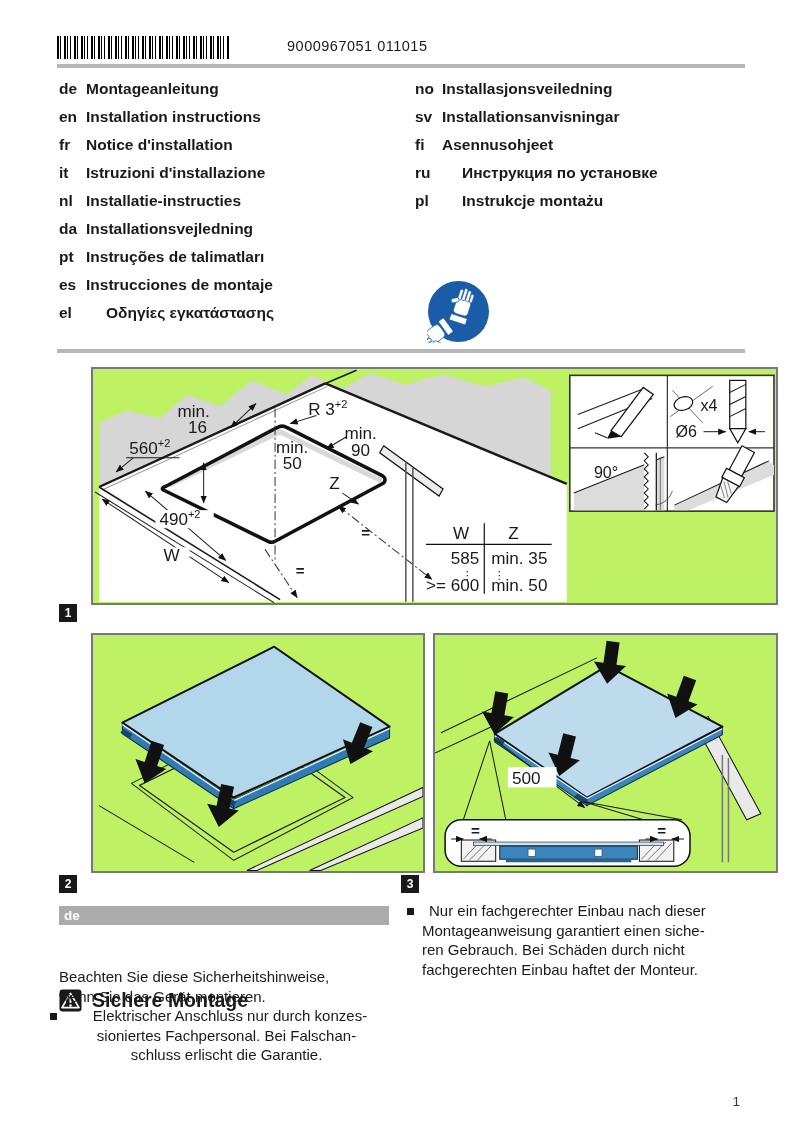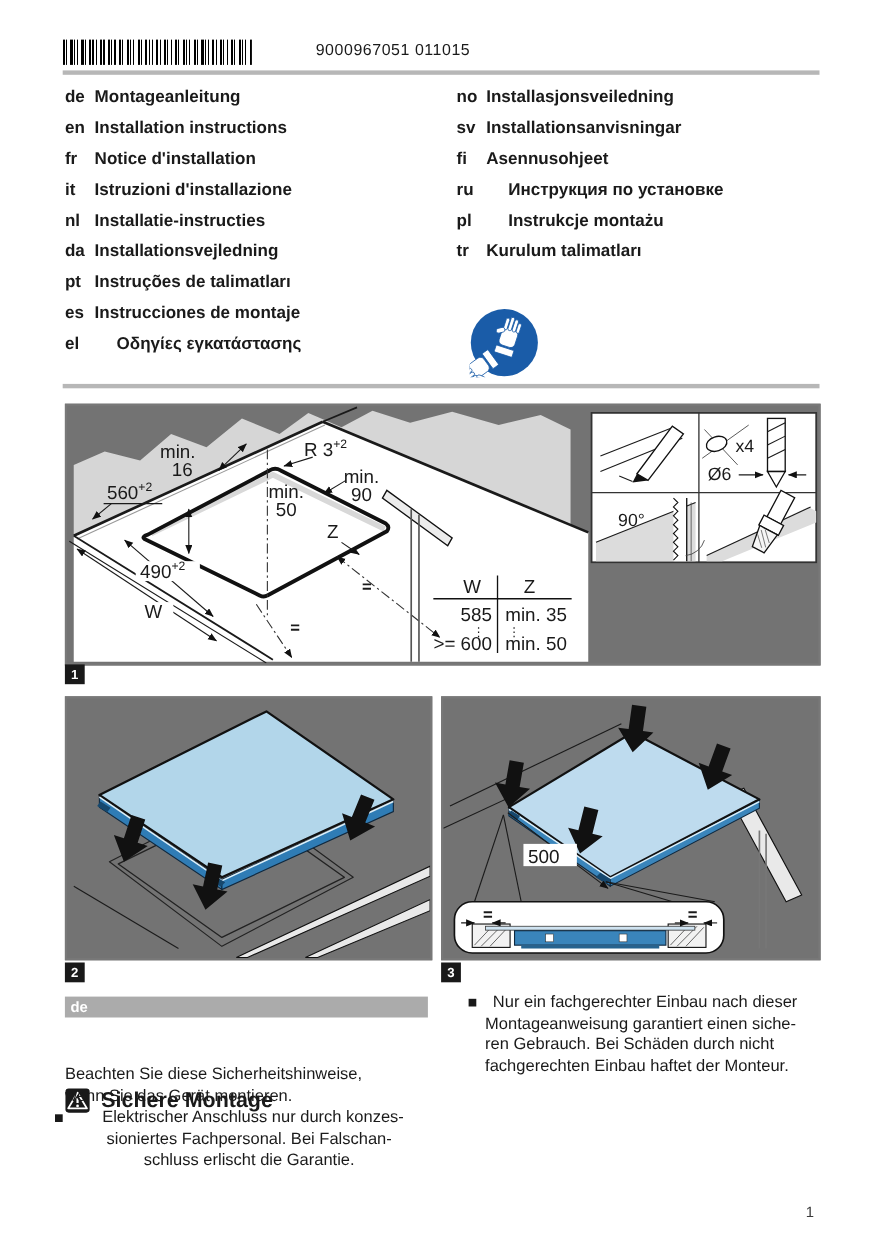--- a/index.html
+++ b/index.html
@@ -14,39 +14,39 @@
   .rule{left:57px;width:688px;height:4px;background:#b7b7b7;}
   .rule1{top:64px}.rule2{top:349px}
   
   .langs{top:75px;}
   .langs-left{left:59px}.langs-right{left:415px}
   .lang-row{height:28px;display:flex;align-items:center;font-weight:bold;font-size:15.5px;}
   .lang-code{width:27px;flex:none;}
   .lang-row.wide .lang-code{width:47px;}
   .glove-wrap{left:427px;top:280px;width:63px;height:63px;}
   
-  .figbox{border:2.5px solid #787878;background:#737373;}
+  .figbox{border:2.5px solid #787878;background:#bef264;margin-left:32px;}
   .fig1{left:59px;top:367px;width:683px;height:234px;}
   .fig2{left:59px;top:633px;width:330px;height:236px;}
   .fig3{left:401px;top:633px;width:341px;height:236px;}
   .figbox svg{display:block;width:100%;height:100%;}
   .badge{width:18px;height:18px;background:#191919;color:#fff;font-weight:bold;font-size:12px;
          display:flex;align-items:center;justify-content:center;}
   .badge1{left:59px;top:604px}.badge2{left:59px;top:875px}.badge3{left:401px;top:875px}
   
   .de-bar{left:59px;top:906px;width:330px;height:19px;background:#ababab;color:#fff;
           font-weight:bold;font-size:13.5px;line-height:19px;padding-left:5px;box-sizing:border-box;}
   .heading-row{left:59px;top:989px;display:flex;align-items:center;gap:10px;}
   .heading-row h1{margin:0;font-size:19.5px;font-weight:bold;}
   .intro{left:59px;top:967px;width:338px;font-size:15px;line-height:19.5px;white-space:pre-line;}
   .bullet{font-size:15px;line-height:19.5px;}
   .bullet .sq{position:absolute;left:2px;top:7px;width:6.5px;height:6.5px;background:#191919;}
   .bullet .btxt{padding-left:17px;text-indent:7px;white-space:pre-line;}
   .bullet-left{left:48px;top:1006px;width:340px;text-align:center;}
-  .bullet-right{left:424px;top:901px;width:348px;}
+  .bullet-right{left:405px;top:901px;width:348px;}
   .page-num{left:700px;top:1094px;width:40px;text-align:right;font-size:13.5px;color:#3a3a3a;}
   
   text{font-family:"Liberation Sans",sans-serif;fill:#1a1a1a;}
   .dim{font-size:17px;}
   .dimb{font-size:16px;}
   .eq{font-size:15px;font-weight:bold;}
   .thin{stroke:#1a1a1a;stroke-width:1;fill:none;}
   .med{stroke:#1a1a1a;stroke-width:1.6;fill:none;}
   .bold{stroke:#1a1a1a;stroke-width:2.4;fill:none;}
   .dash{stroke:#333;stroke-width:1;fill:none;stroke-dasharray:9 3 2 3;}
@@ -112,24 +112,20 @@
         <span class="lang-code">fi</span>
         <span>Asennusohjeet</span>
       </div>
     <div class="lang-row wide">
         <span class="lang-code">ru</span>
         <span>Инструкция по установке</span>
       </div>
     <div class="lang-row wide">
         <span class="lang-code">pl</span>
         <span>Instrukcje montażu</span>
-      </div>
-    <div class="lang-row">
-        <span class="lang-code">tr</span>
-        <span>Kurulum talimatları</span>
       </div>
   </div>
 
   <div class="abs glove-wrap">
     <svg viewBox="0 0 63 63">
       <circle cx="31.5" cy="31.5" r="30.5" fill="#1a5ca8"></circle>
       <defs>
         <g id="glove">
           <rect x="1" y="12" width="15" height="16" rx="4"></rect>
           <rect x="1.5" y="3" width="3.3" height="11" rx="1.6"></rect>

